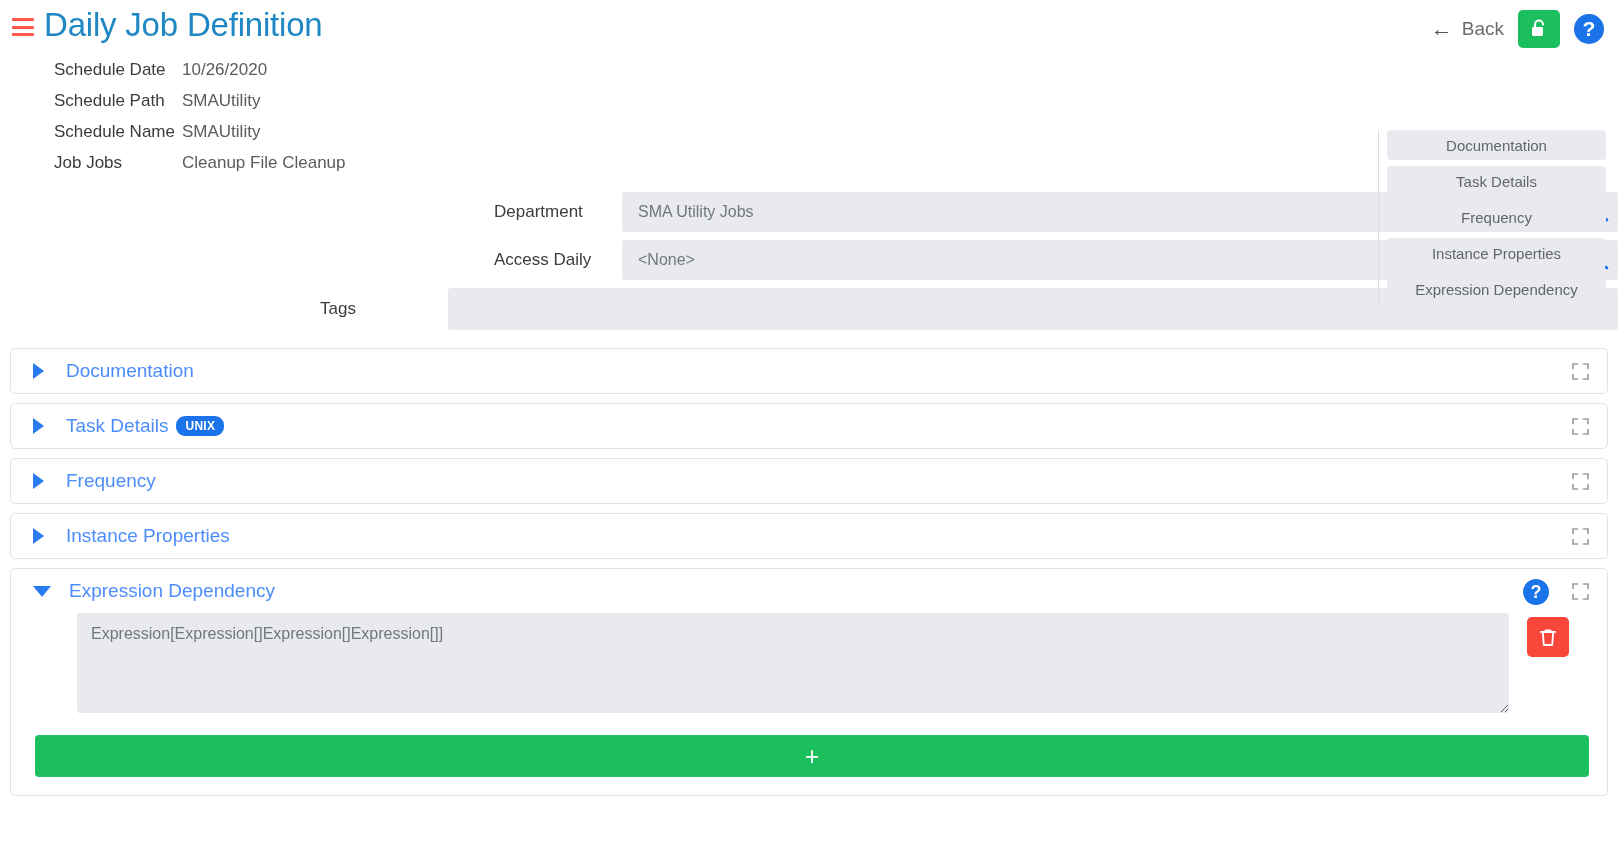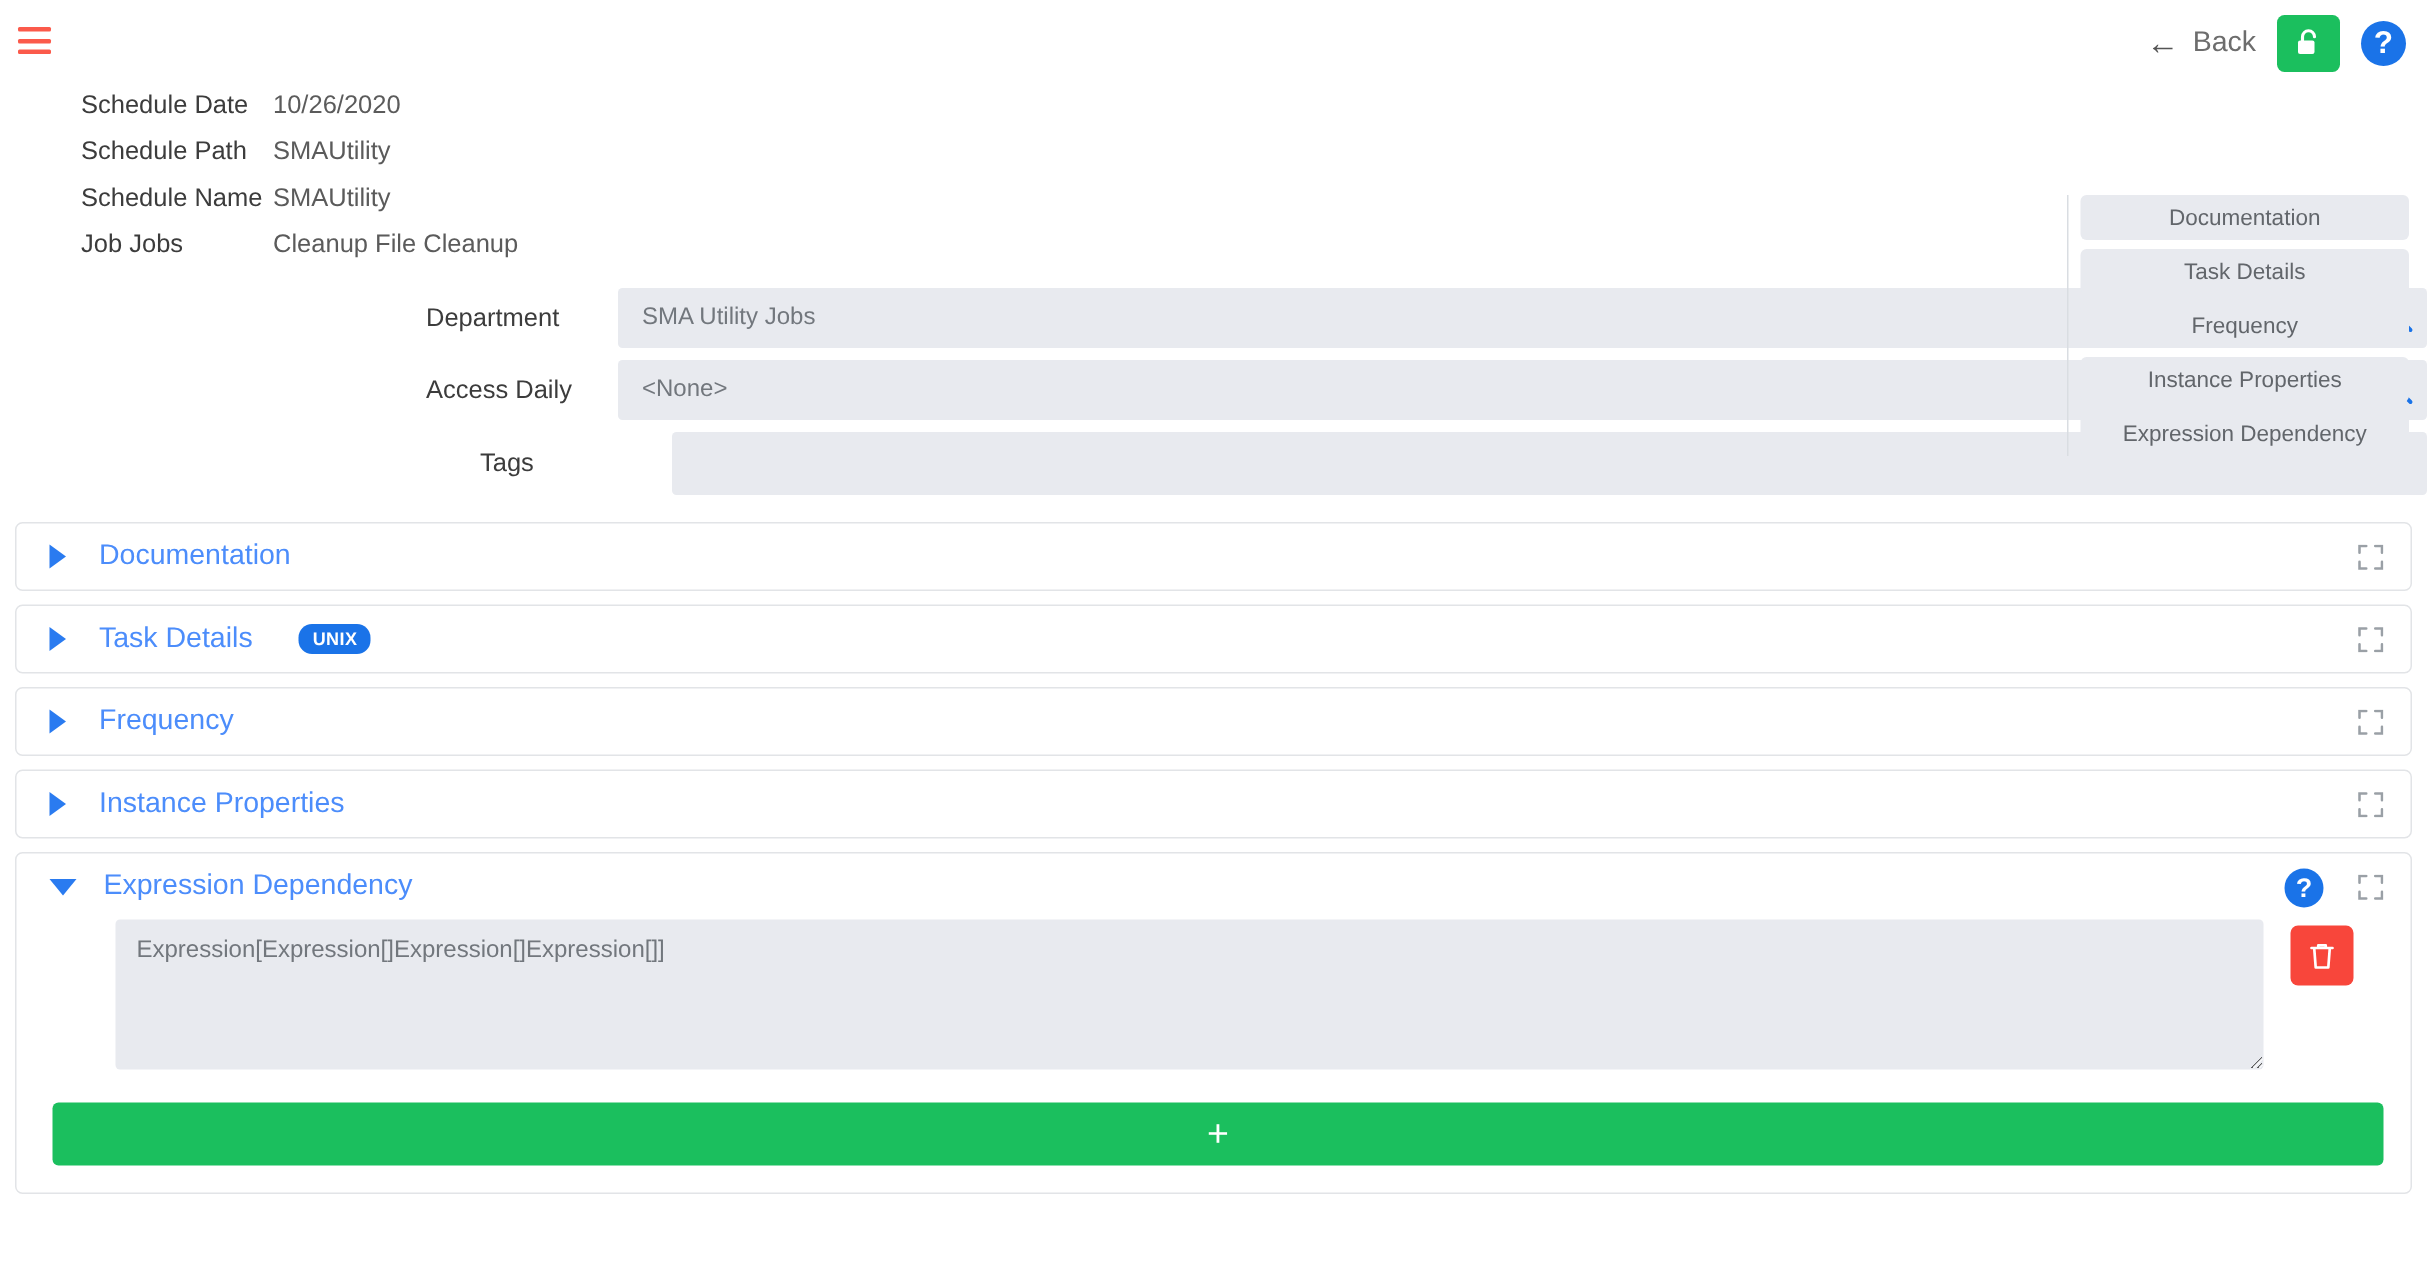--- a/index.html
+++ b/index.html
@@ -126,21 +126,21 @@
     justify-content: flex-end;
   }
   .field-label {
     width: 128px;
     flex: 0 0 128px;
     font-size: 17px;
     color: #3c3c3c;
   }
   .field-control {
     position: relative;
-    width: 1206px;
+    width: 996px;
     height: 40px;
     background: #e8eaef;
     border-radius: 3px;
     display: flex;
     align-items: center;
   }
   .field-control .field-text {
     padding-left: 16px;
     font-size: 16px;
     color: #72777d;
@@ -226,21 +226,21 @@
     border-right: 9px solid transparent;
     border-top: 11px solid #2a7bf0;
     margin-right: 18px;
     flex: 0 0 auto;
   }
   .section-title {
     font-size: 19px;
     color: #4c8dfb;
   }
   .badge {
-    margin-left: 31px;
+    margin-left: 8px;
     background: #1a73e8;
     color: #fff;
     font-size: 12px;
     font-weight: bold;
     border-radius: 9px;
     padding: 3px 9px;
     letter-spacing: 0.3px;
   }
   .expand-ico {
     position: absolute;
@@ -320,20 +320,21 @@
 </head>
 <body>
 
 <div class="header">
   <div class="hamburger">
     <span></span>
     <span></span>
     <span></span>
   </div>
 
+  <div class="page-title">Daily Job Definition</div>
 
   <div class="header-right">
     <button class="back-btn">
       <span class="back-arrow">←</span>
       <span>Back</span>
     </button>
 
     <button class="lock-btn">
       <svg width="18" height="20" viewBox="0 0 18 20">
         <path d="M5 8 V5.5 A4 4 0 0 1 13 5.5" fill="none" stroke="#fff" stroke-width="2.1" stroke-linecap="round"></path>

